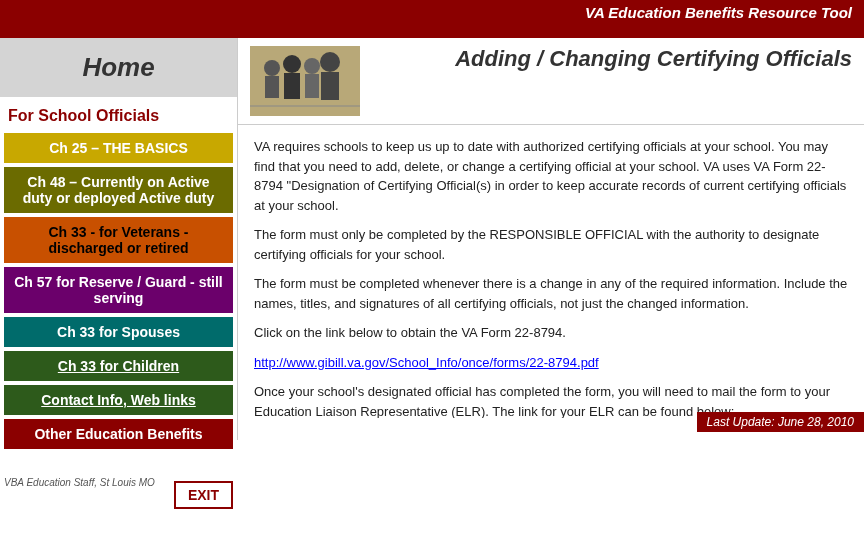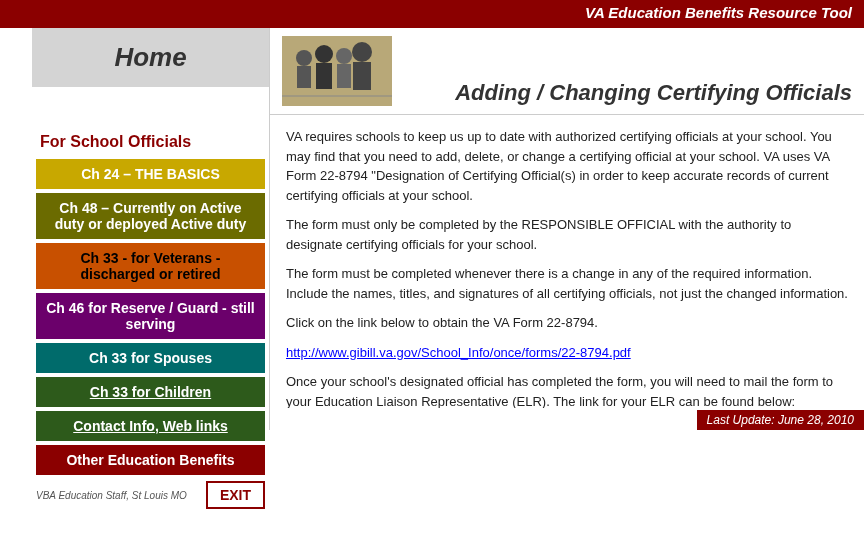--- a/index.html
+++ b/index.html
@@ -13,28 +13,27 @@
 
     
     #header-bar {
       background: #8B0000;
       color: #fff;
       text-align: right;
       padding: 4px 12px;
       font-style: italic;
       font-size: 15px;
       font-weight: bold;
-      height: 28px;
+      height: 38px;
     }
 
     
     #main-layout {
       display: flex;
       height: 402px;
-      padding-left: 32px;
     }
 
     
     #sidebar {
       width: 238px;
       min-width: 238px;
       background: #fff;
       display: flex;
       flex-direction: column;
       border-right: 1px solid #ccc;
@@ -50,21 +49,20 @@
       font-style: italic;
     }
 
     .sidebar-section-label {
       background: #fff;
       color: #8B0000;
       font-weight: bold;
       font-size: 16px;
       padding: 10px 8px 6px 8px;
       text-align: left;
-      margin-top: 36px;
     }
 
     .sidebar-item {
       padding: 7px 8px;
       font-size: 14px;
       font-weight: bold;
       color: #fff;
       text-align: center;
       margin: 2px 4px;
       cursor: pointer;
@@ -93,33 +91,34 @@
     }
 
     .exit-button {
       background: #fff;
       border: 2px solid #8B0000;
       color: #8B0000;
       font-weight: bold;
       font-size: 14px;
       padding: 4px 12px;
       cursor: pointer;
+      margin-top: 26px;
     }
 
     
     #content {
       flex: 1;
       padding: 0;
       display: flex;
       flex-direction: column;
     }
 
     #content-header {
       display: flex;
-      align-items: flex-end;
+      align-items: flex-start;
       padding: 8px 12px;
       border-bottom: 1px solid #ccc;
       background: #fff;
     }
 
     #content-image {
       width: 110px;
       height: 70px;
       background: #c0b090;
       margin-right: 16px;
@@ -157,21 +156,21 @@
     }
 
     #last-update {
       background: #8B0000;
       color: #fff;
       font-style: italic;
       font-size: 12px;
       padding: 3px 10px;
       text-align: right;
       position: absolute;
-      bottom: 0;
+      bottom: 8px;
       right: 0;
     }
 
     #bottom-bar {
       display: flex;
       justify-content: flex-end;
       align-items: center;
       padding: 2px 8px;
       background: #fff;
       height: 22px;
@@ -184,24 +183,24 @@
 <div id="header-bar">
   <span>VA Education Benefits Resource Tool</span>
 </div>
 
 <div id="main-layout">
 
   <div id="sidebar">
     <div class="sidebar-home">Home</div>
     <div class="sidebar-section-label">For School Officials</div>
 
-    <div class="sidebar-item yellow">Ch 24 – THE BASICS</div>
+    <div class="sidebar-item yellow">Ch 25 – THE BASICS</div>
     <div class="sidebar-item olive">Ch 48 – Currently on Active duty or deployed Active duty</div>
     <div class="sidebar-item orange">Ch 33 - for Veterans - discharged or retired</div>
-    <div class="sidebar-item purple">Ch 46 for Reserve / Guard - still serving</div>
+    <div class="sidebar-item purple">Ch 57 for Reserve / Guard - still serving</div>
     <div class="sidebar-item teal">Ch 33 for Spouses</div>
     <div class="sidebar-item dark-green">Ch 33 for Children</div>
     <div class="sidebar-item dark-green">Contact Info, Web links</div>
     <div class="sidebar-item dark-red">Other Education Benefits</div>
 
     <div id="sidebar-footer">
       <span class="footer-text">VBA Education Staff, St Louis MO</span>
       <button class="exit-button">EXIT</button>
     </div>
   </div>

